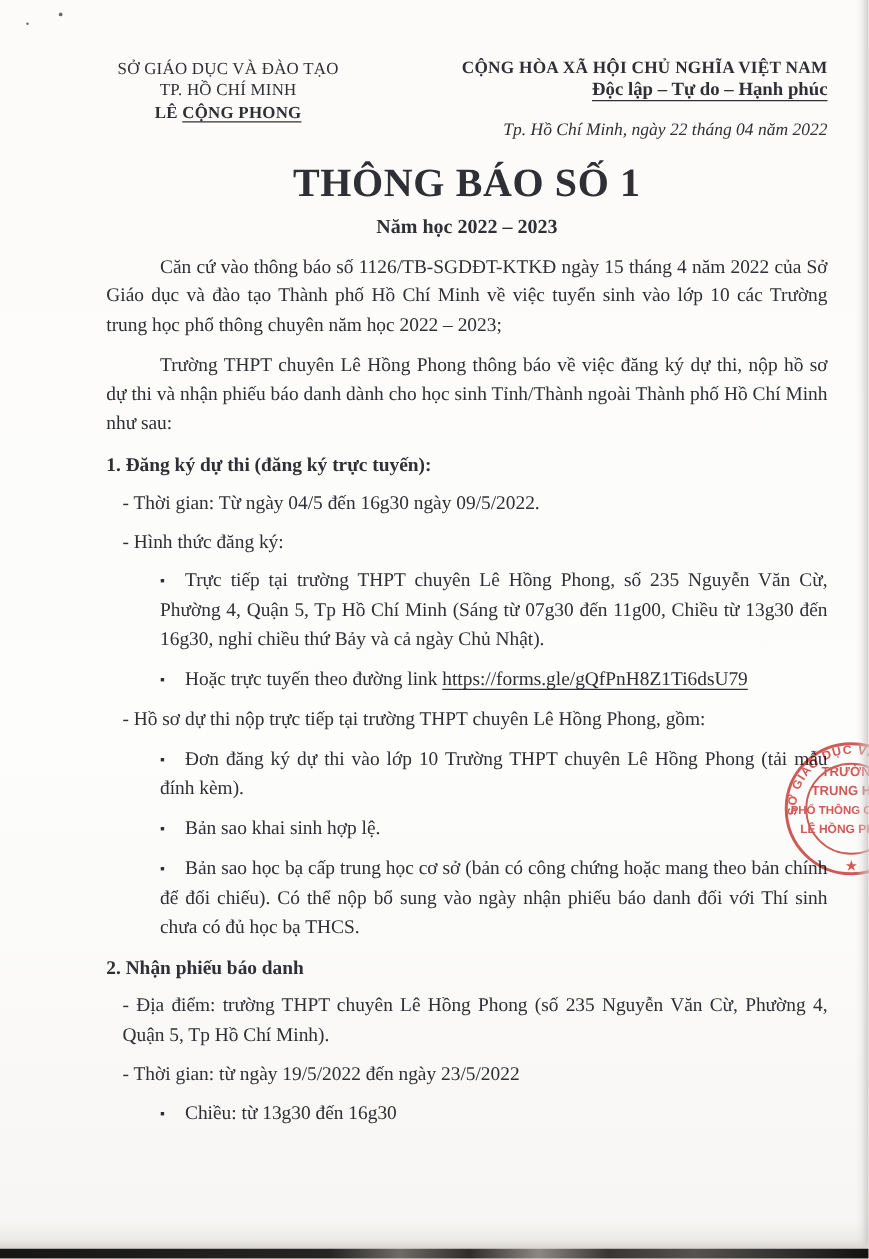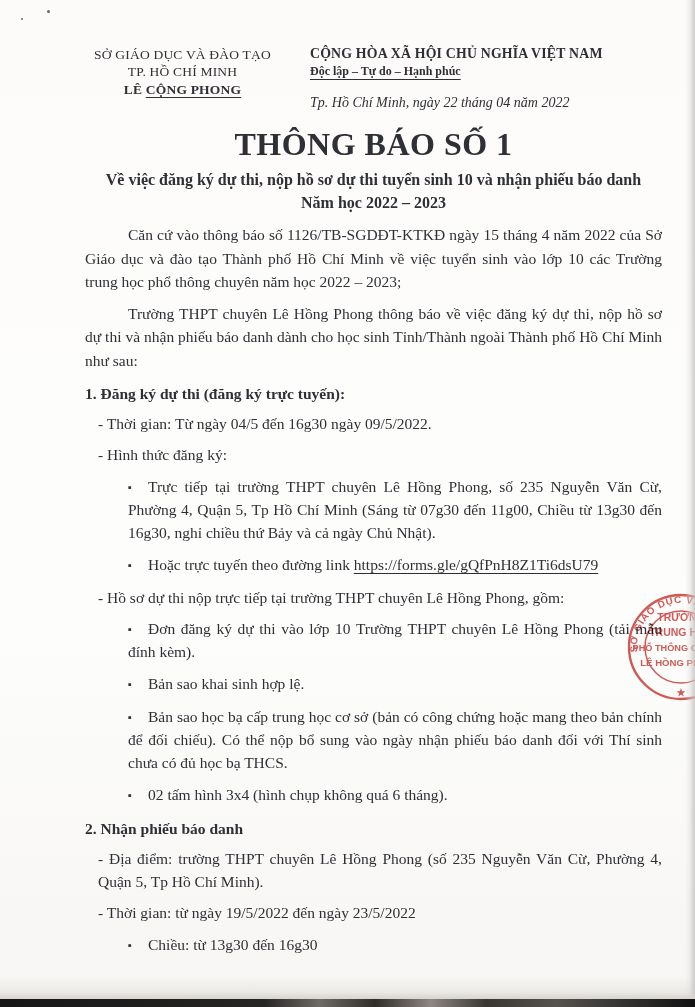--- a/index.html
+++ b/index.html
@@ -14,23 +14,23 @@
     color:#2f3035;
     box-sizing:border-box;
     padding:46px 33px 0 85px;
   }
   
   .hdr{display:flex;align-items:flex-start;}
   .hdr-left{width:195px;text-align:center;font-size:13.5px;line-height:1.28;letter-spacing:.2px;}
   .hdr-left .plain{font-weight:normal;}
   .hdr-left .bold{font-weight:bold;}
   .hdr-left .uline{text-decoration:underline;text-underline-offset:3px;}
-  .hdr-right{width:352px;margin-left:auto;text-align:left;}
+  .hdr-right{width:352px;margin-left:auto;text-align:right;}
   .hdr-right .nation{font-weight:bold;font-size:13.8px;letter-spacing:.2px;}
-  .hdr-right .motto{font-weight:bold;font-size:12px;margin-top:2px;
+  .hdr-right .motto{font-weight:bold;font-size:15px;margin-top:2px;
     text-decoration:underline;text-underline-offset:4px;}
   .hdr-right .dateline{font-style:italic;font-size:14px;margin-top:16px;}
   
   .title{ text-align:center;font-weight:bold;font-size:32px;margin-top:15px;letter-spacing:.5px;}
   .subtitle{text-align:center;font-weight:bold;font-size:16px;line-height:1.45;margin-top:5px;}
   
   .body{margin-top:9px;font-size:15.5px;line-height:1.5;}
   .para{text-indent:43px;margin:0 0 9px 0;text-align:justify;}
   .sec-head{font-weight:bold;margin:10px 0 7px 0;}
   .dash-item{margin:0 0 8px 13px;text-align:justify;}
@@ -63,21 +63,20 @@
     </div>
     <div class="hdr-right">
       <div class="nation">CỘNG HÒA XÃ HỘI CHỦ NGHĨA VIỆT NAM</div>
       <div class="motto">Độc lập – Tự do – Hạnh phúc</div>
       <div class="dateline">Tp. Hồ Chí Minh, ngày 22 tháng 04 năm 2022</div>
     </div>
   </div>
 
   <div class="title">THÔNG BÁO SỐ 1</div>
   <div class="subtitle">
-    <div>Về việc đăng ký dự thi, nộp hồ sơ dự thi tuyển sinh 10 và nhận phiếu báo danh</div>
     <div>Năm học 2022 – 2023</div>
   </div>
 
   <div class="body">
     <p class="para">Căn cứ vào thông báo số 1126/TB-SGDĐT-KTKĐ ngày 15 tháng 4 năm 2022 của Sở Giáo dục và đào tạo Thành phố Hồ Chí Minh về việc tuyển sinh vào lớp 10 các Trường trung học phổ thông chuyên năm học 2022 – 2023;</p>
     <p class="para">Trường THPT chuyên Lê Hồng Phong thông báo về việc đăng ký dự thi, nộp hồ sơ dự thi và nhận phiếu báo danh dành cho học sinh Tỉnh/Thành ngoài Thành phố Hồ Chí Minh như sau:</p>
 
     <div class="sec-head">1. Đăng ký dự thi (đăng ký trực tuyến):</div>
     <div class="dash-item">- Thời gian: Từ ngày 04/5 đến 16g30 ngày 09/5/2022.</div>
     <div class="dash-item">- Hình thức đăng ký:</div>
@@ -92,23 +91,20 @@
     <div class="dash-item">- Hồ sơ dự thi nộp trực tiếp tại trường THPT chuyên Lê Hồng Phong, gồm:</div>
 
     <div class="bullet-item">
       <span class="bt">▪</span><span>Đơn đăng ký dự thi vào lớp 10 Trường THPT chuyên Lê Hồng Phong (tải mẫu đính kèm).</span>
     </div>
     <div class="bullet-item">
       <span class="bt">▪</span><span>Bản sao khai sinh hợp lệ.</span>
     </div>
     <div class="bullet-item">
       <span class="bt">▪</span><span>Bản sao học bạ cấp trung học cơ sở (bản có công chứng hoặc mang theo bản chính để đối chiếu). Có thể nộp bổ sung vào ngày nhận phiếu báo danh đối với Thí sinh chưa có đủ học bạ THCS.</span>
-    </div>
-    <div class="bullet-item">
-      <span class="bt">▪</span><span>02 tấm hình 3x4 (hình chụp không quá 6 tháng).</span>
     </div>
 
     <div class="sec-head">2. Nhận phiếu báo danh</div>
     <div class="dash-item">- Địa điểm: trường THPT chuyên Lê Hồng Phong (số 235 Nguyễn Văn Cừ, Phường 4, Quận 5, Tp Hồ Chí Minh).</div>
     <div class="dash-item">- Thời gian: từ ngày 19/5/2022 đến ngày 23/5/2022</div>
 
     <div class="bullet-item">
       <span class="bt">▪</span><span>Chiều: từ 13g30 đến 16g30</span>
     </div>
 

